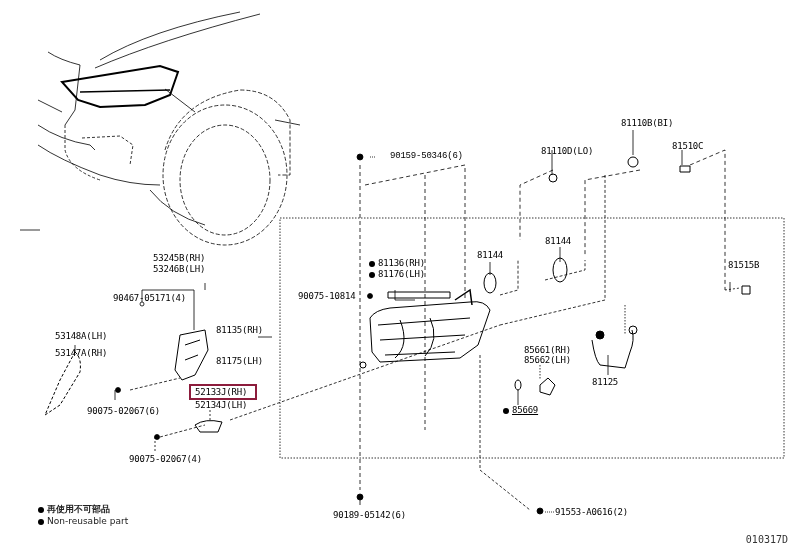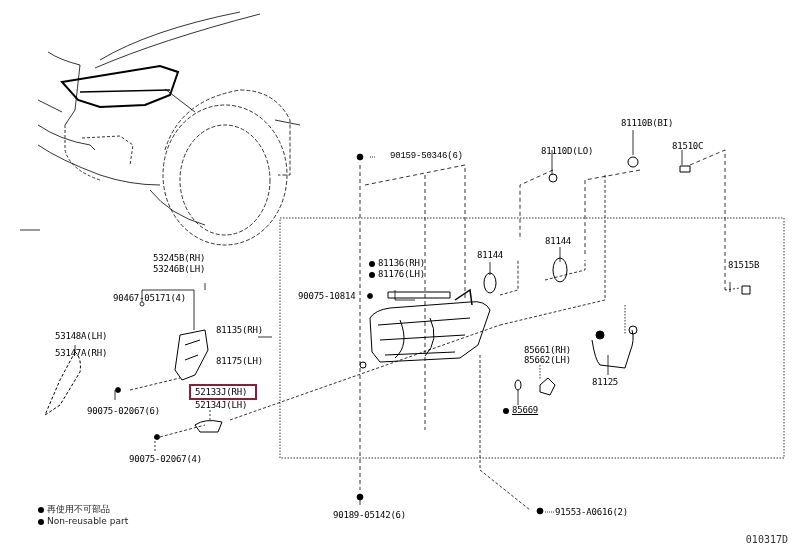--- a/index.html
+++ b/index.html
@@ -145,16 +145,16 @@
 <div class="lbl clickable" style="left:477px;top:250px;">81144</div>
 <div class="lbl clickable" style="left:545px;top:236px;">81144</div>
 <div class="lbl clickable" style="left:728px;top:260px;">81515B</div>
 <div class="lbl clickable" style="left:524px;top:345px;">85661(RH)</div>
 <div class="lbl clickable" style="left:524px;top:355px;">85662(LH)</div>
 <div class="lbl clickable" style="left:592px;top:377px;">81125</div>
 <div class="lbl clickable" style="left:503px;top:405px;text-decoration:underline;"><span class="dot"></span><span>85669</span></div>
 <div class="lbl clickable" style="left:333px;top:510px;">90189-05142(6)</div>
 <div class="lbl clickable" style="left:555px;top:507px;">91553-A0616(2)</div>
 
-<div class="legend" style="left:38px;top:504px;"><span class="dot"></span><span>再使用不可部品</span></div>
+<div class="legend" style="left:38px;top:504px;font-weight:bold;"><span class="dot"></span><span>再使用不可部品</span></div>
 <div class="legend" style="left:38px;top:516px;text-align:center;"><span class="dot"></span><span>Non-reusable part</span></div>
 
 <div class="code">010317D</div>
 
 </body></html>

